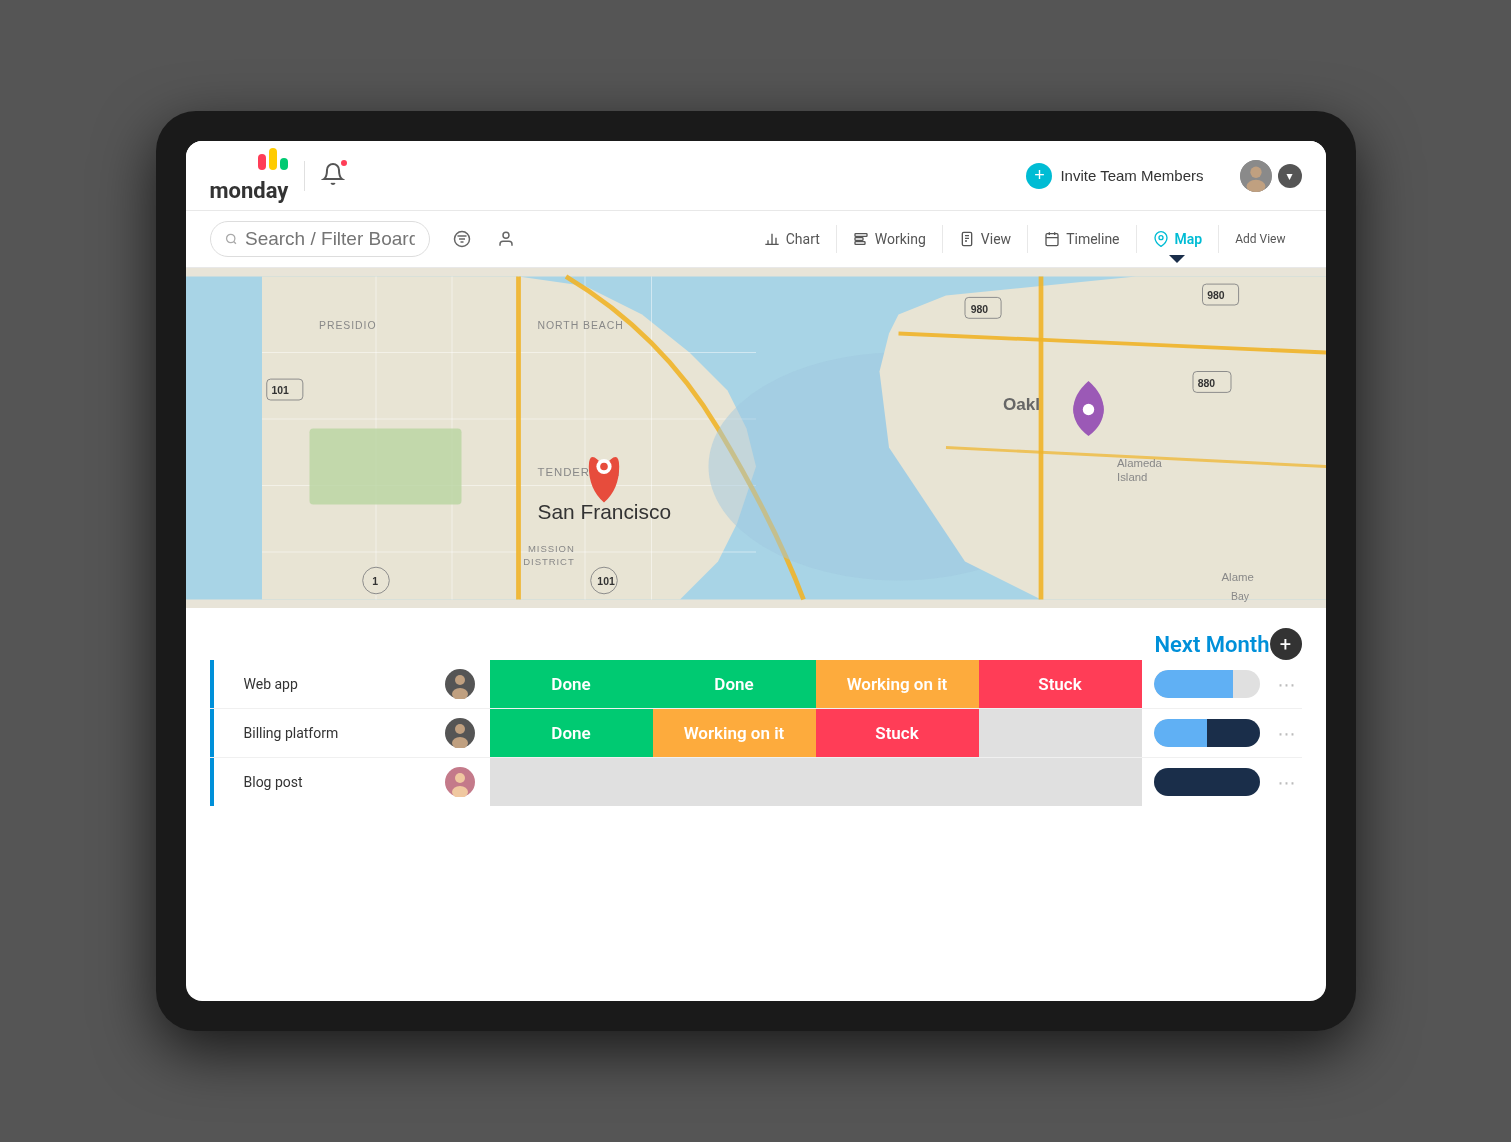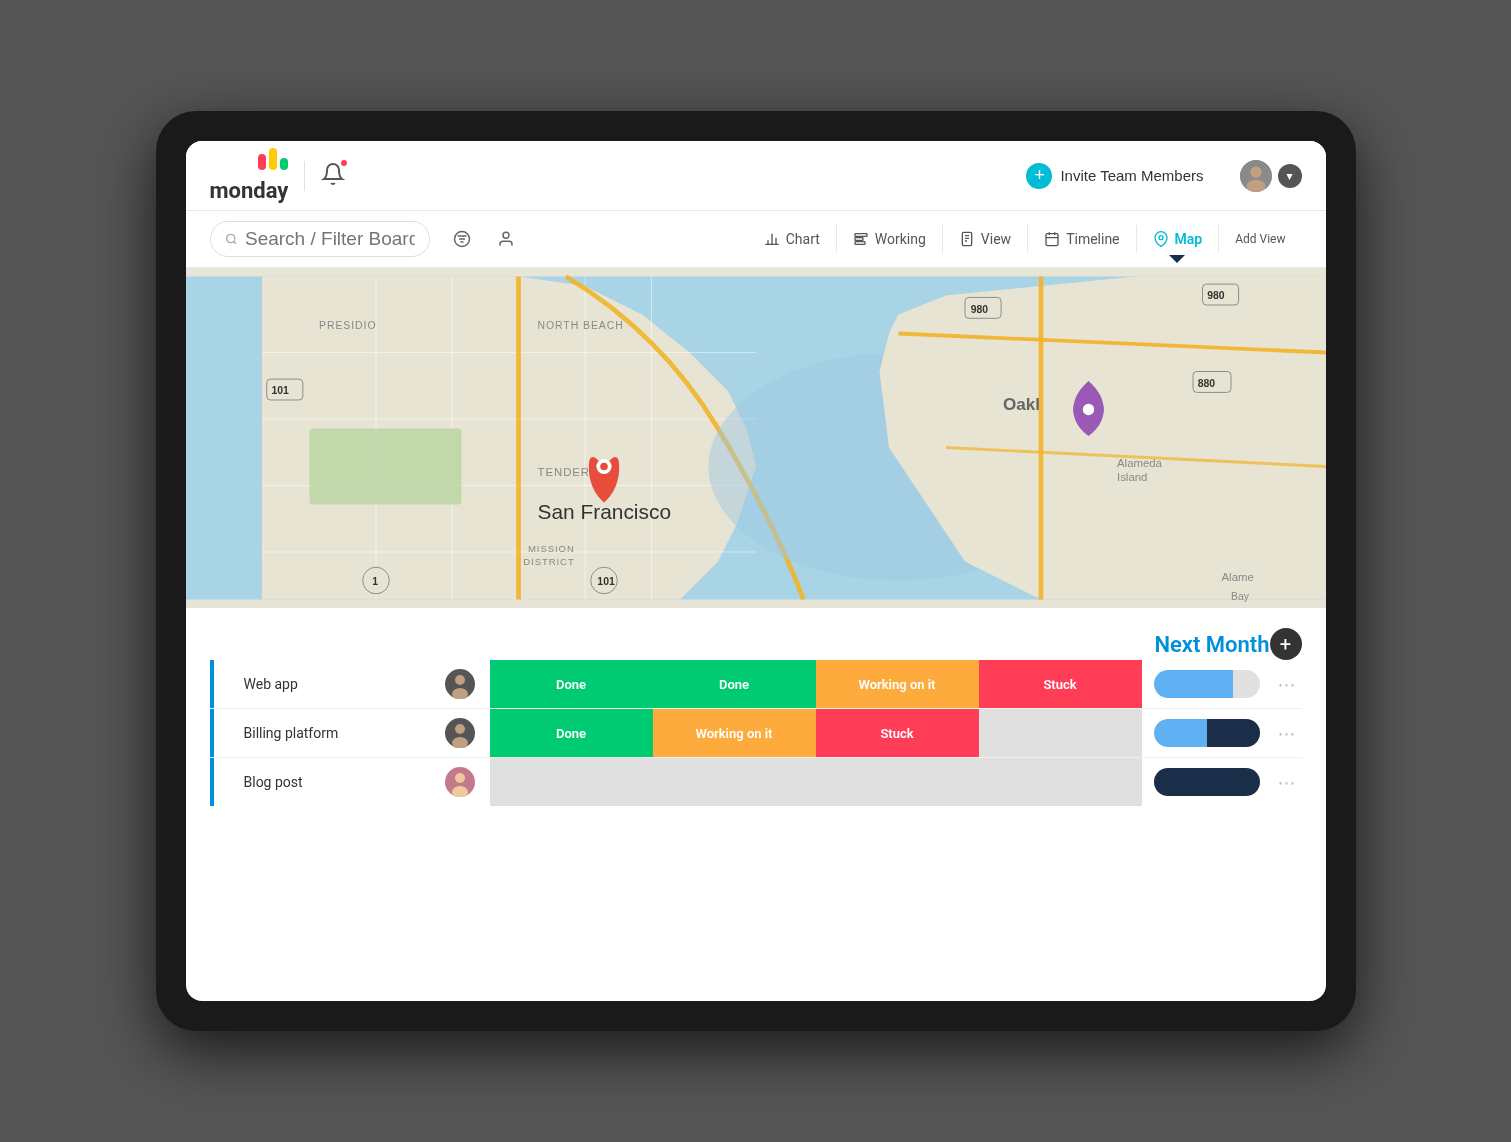--- a/index.html
+++ b/index.html
@@ -307,21 +307,21 @@
     .status-cells {
       display: flex;
       flex: 1;
       gap: 0;
     }
     .status-cell {
       flex: 1;
       display: flex;
       align-items: center;
       justify-content: center;
-      font-size: 13px;
+      font-size: 17px;
       font-weight: 600;
       color: #fff;
       padding: 8px 1px;
       min-height: 48px;
     }
     .status-done { background: #00ca72; }
     .status-working { background: #fdab3d; }
     .status-stuck { background: #ff3d57; }
     .status-empty { background: #e0e0e0; }
     .progress-cell {

